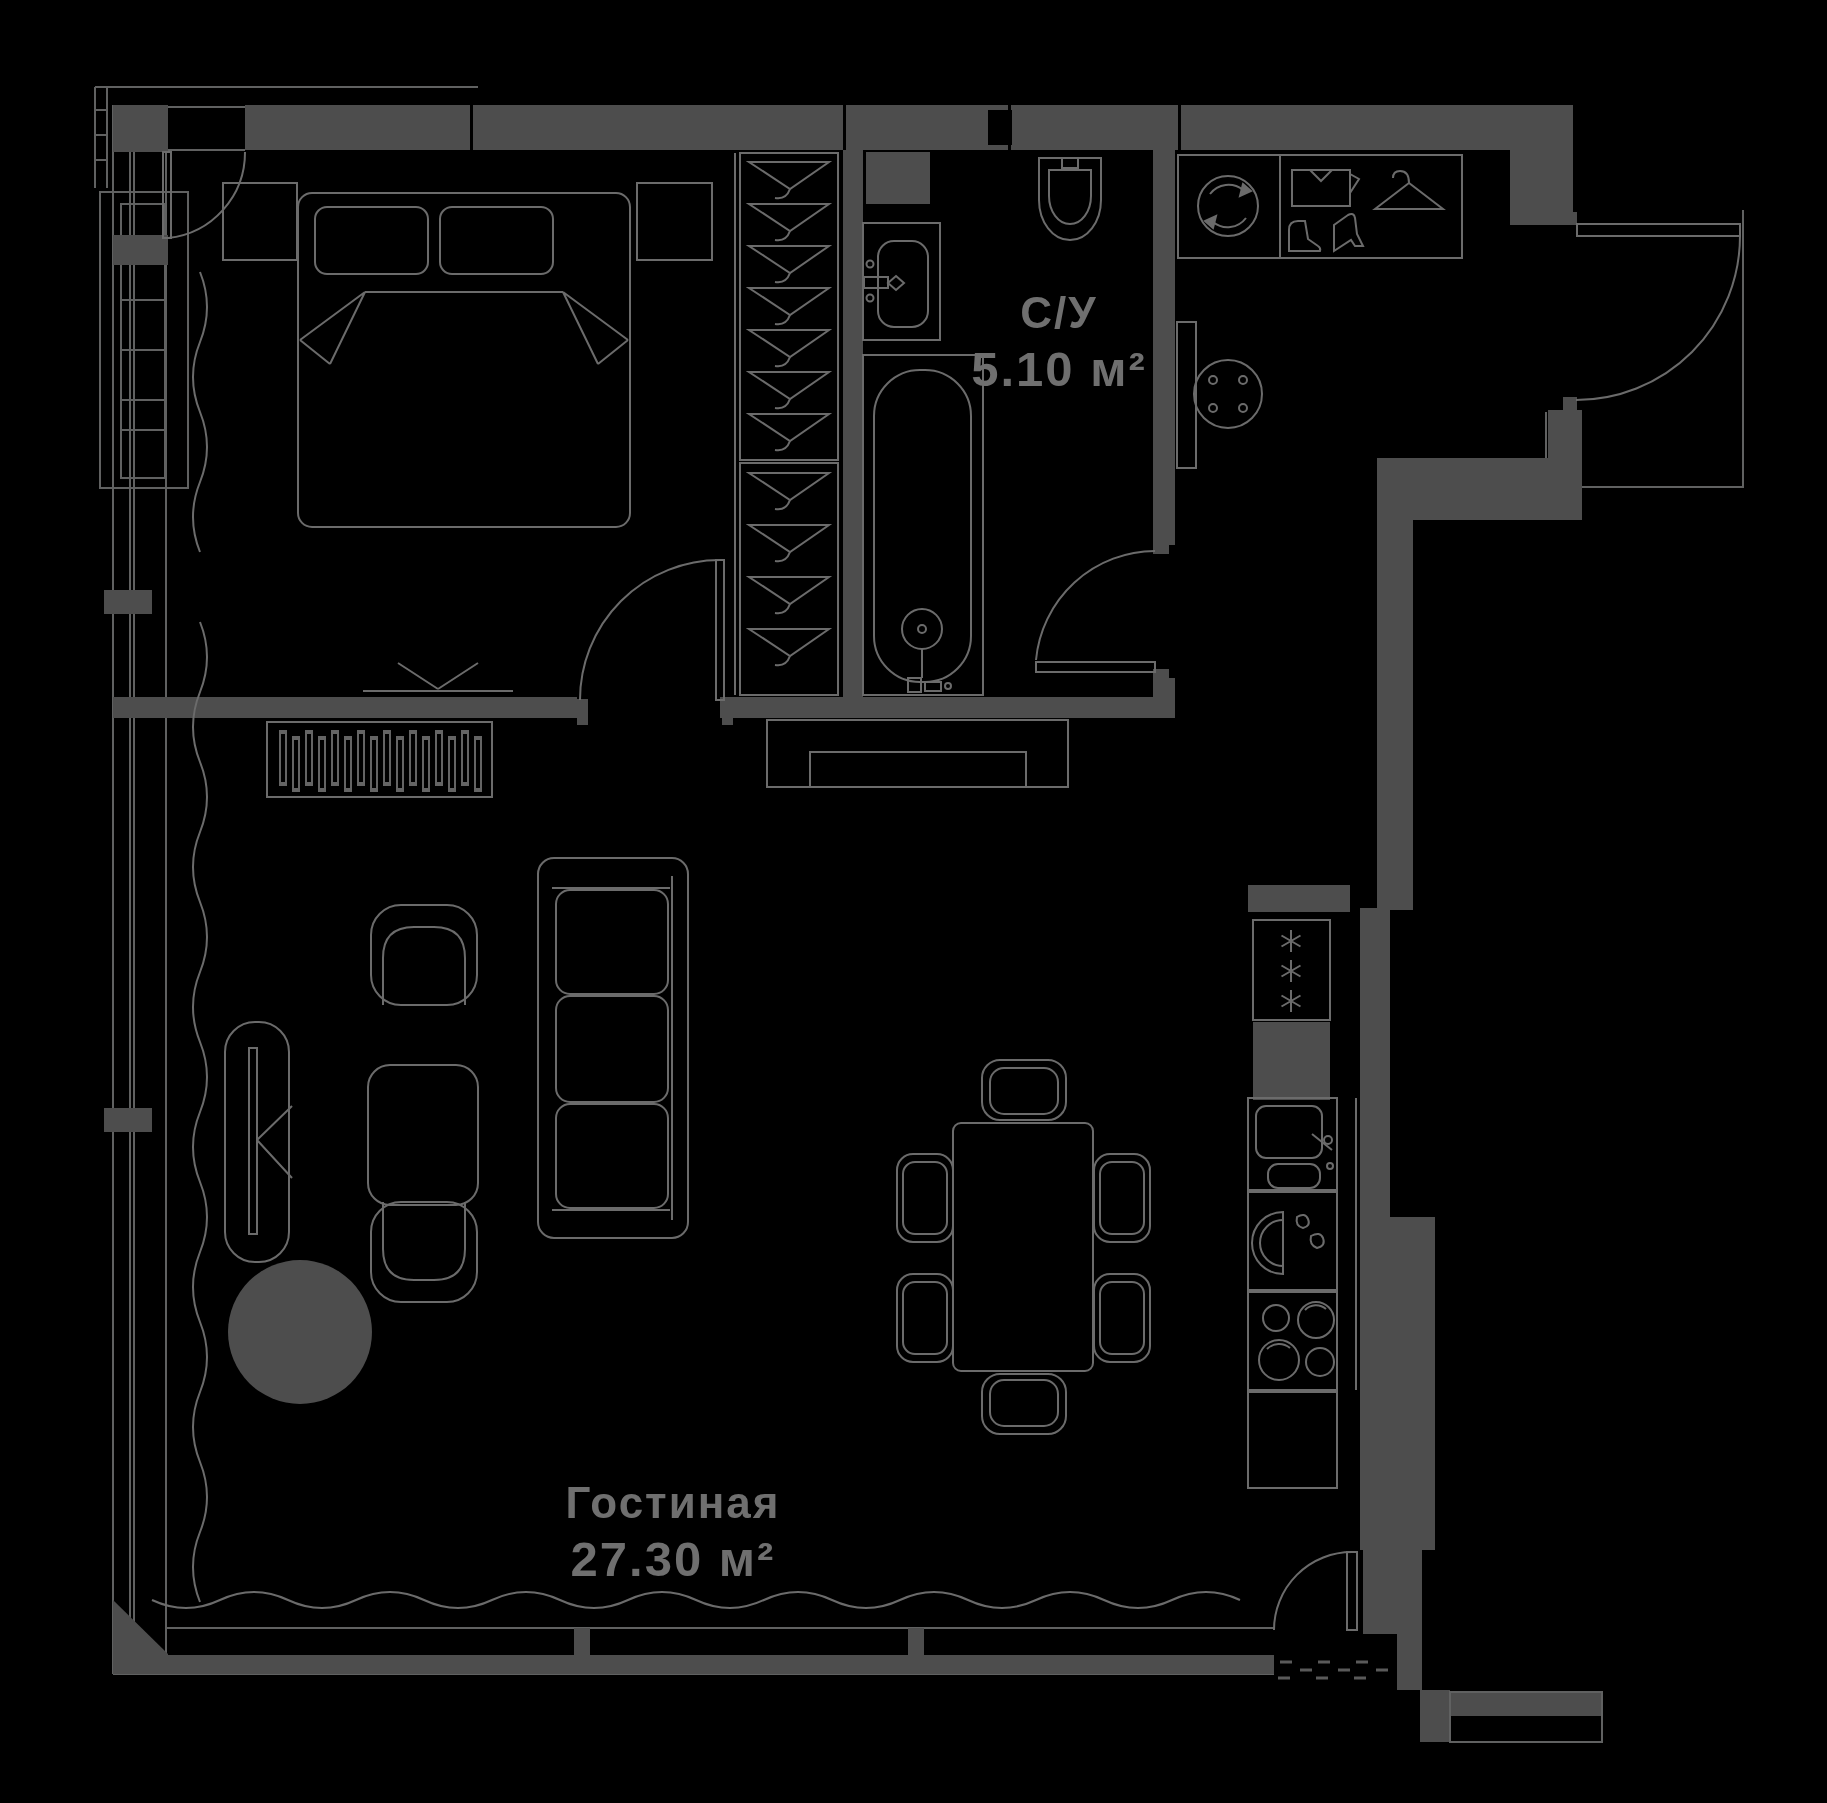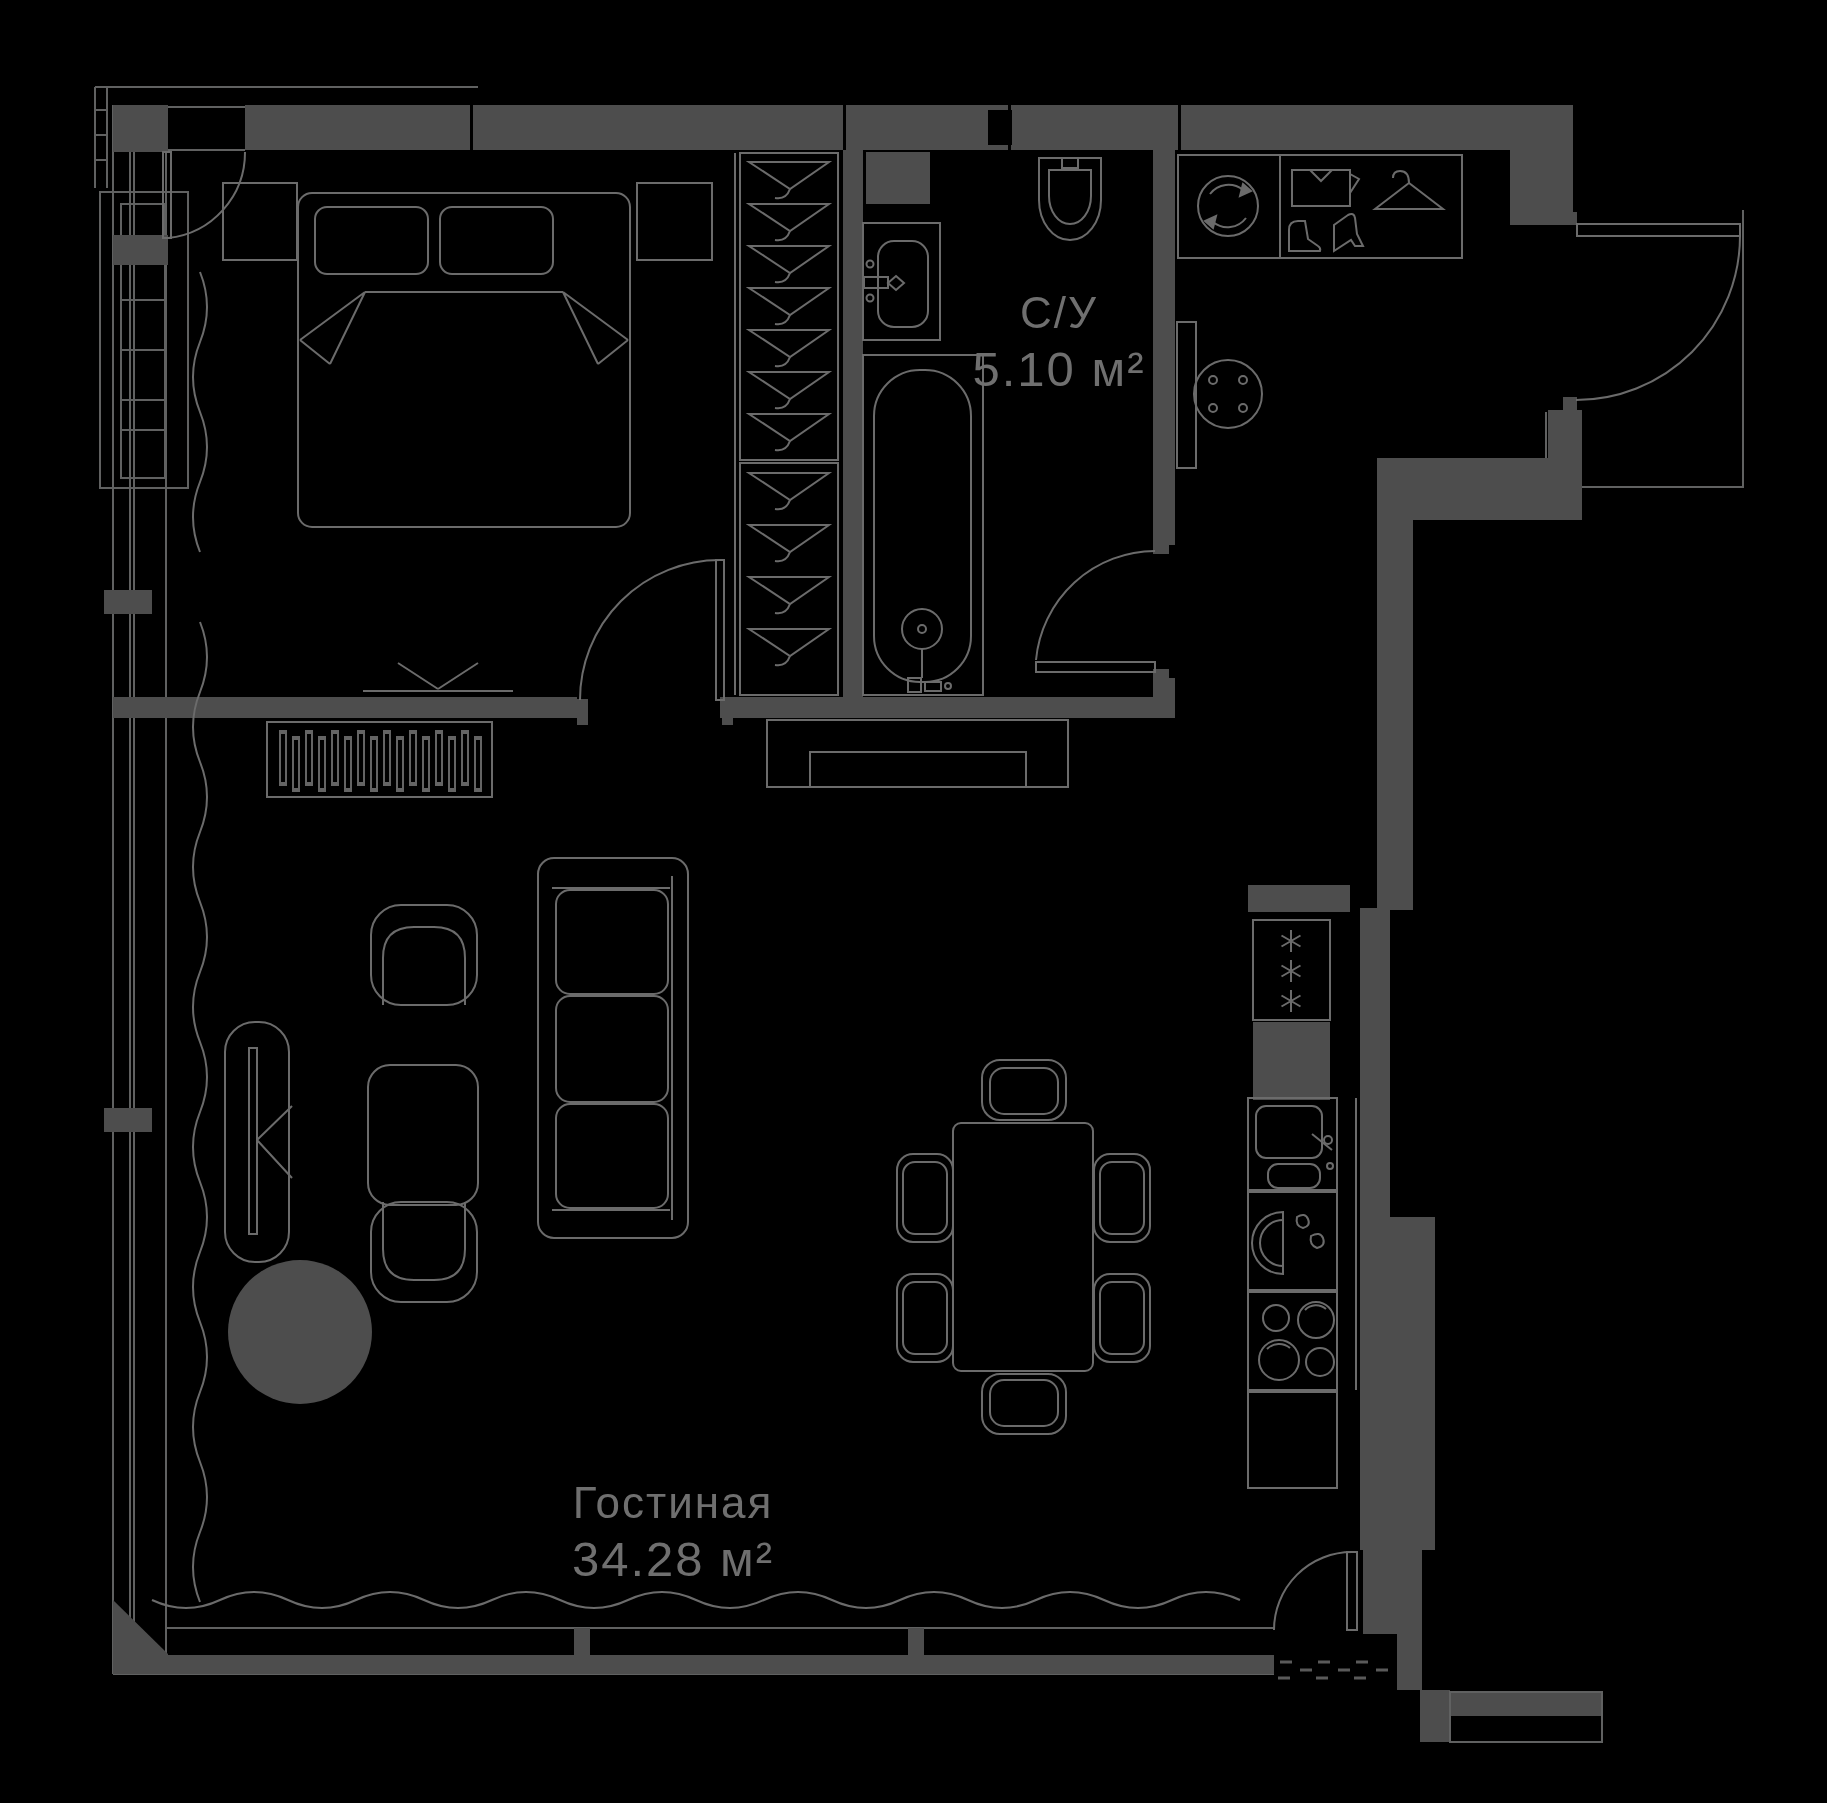--- a/index.html
+++ b/index.html
@@ -1,20 +1,20 @@
 <!DOCTYPE html>
 <html><head>
 <meta charset="utf-8">
 <style>
   html,body{margin:0;padding:0;background:#000;}
   .stage{position:relative;width:1827px;height:1803px;background:#000;overflow:hidden;
          font-family:"Liberation Sans",sans-serif;}
   .stage svg{position:absolute;left:0;top:0;}
   .room-label{position:absolute;transform:translateX(-50%);text-align:center;color:#6f6f6f;
-              letter-spacing:2px;white-space:nowrap;pointer-events:none;}
+              letter-spacing:2px;white-space:nowrap;pointer-events:none;font-weight:bold;}
   .room-label .rname{font-size:44px;line-height:50px;}
   .room-label .rarea{font-size:49px;line-height:62px;}
   .wall{fill:#4d4d4d;stroke:none;}
   .cut{fill:#000;stroke:none;}
   .ln{stroke:#6b6b6b;stroke-width:2;fill:none;}
   .wln{stroke:#606161;stroke-width:2;fill:none;}
   .solid{fill:#4d4d4d;}
 </style>
 </head>
 <body>
@@ -296,15 +296,15 @@
     <path d="M1280,1662 h12 M1278,1678 h12 M1300,1670 h12 M1318,1662 h12 M1316,1678 h12 M1338,1670 h12 M1356,1662 h12 M1354,1678 h12 M1376,1670 h12"></path>
   </g>
 </svg>
 
   <div class="room-label" style="left:1059px;top:288px">
     <div class="rname">С/У</div>
     <div class="rarea">5.10 м²</div>
   </div>
   <div class="room-label" style="left:673px;top:1478px">
     <div class="rname">Гостиная</div>
-    <div class="rarea">34.28 м²</div>
+    <div class="rarea">27.30 м²</div>
   </div>
 </div>
 
 </body></html>

